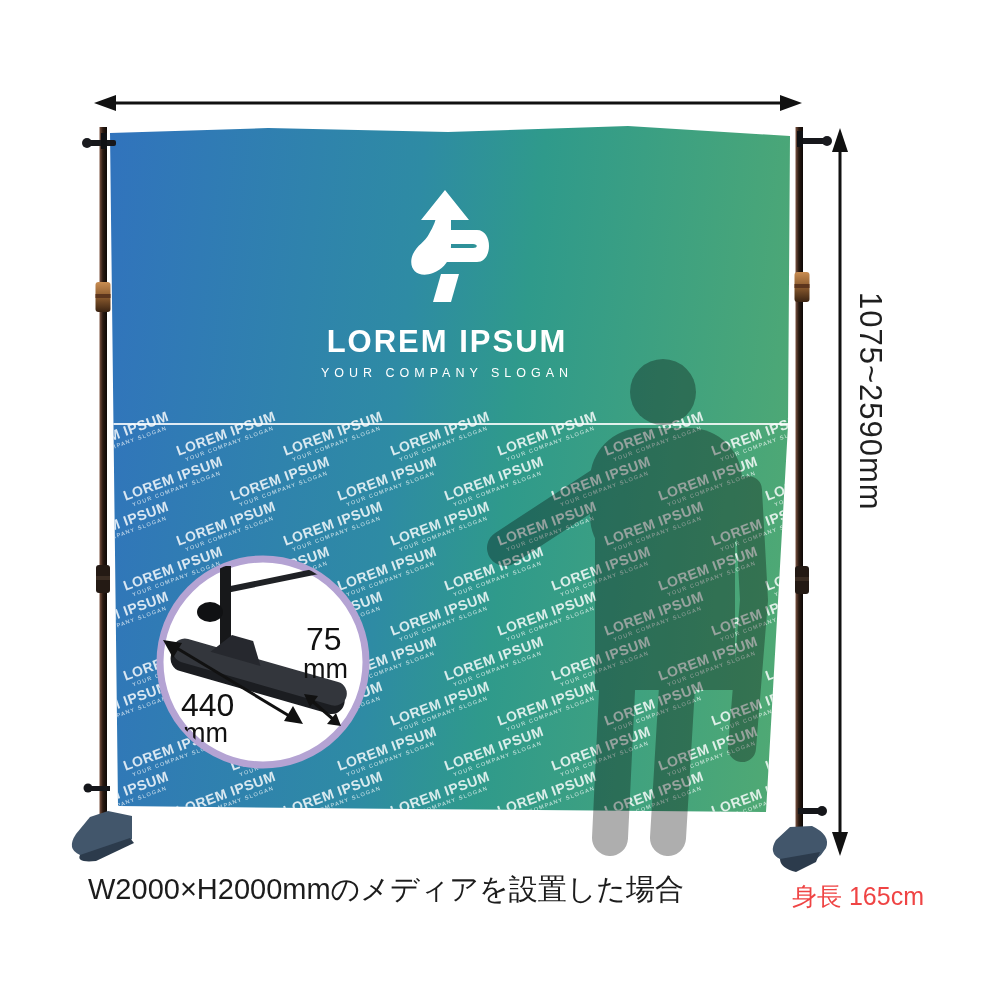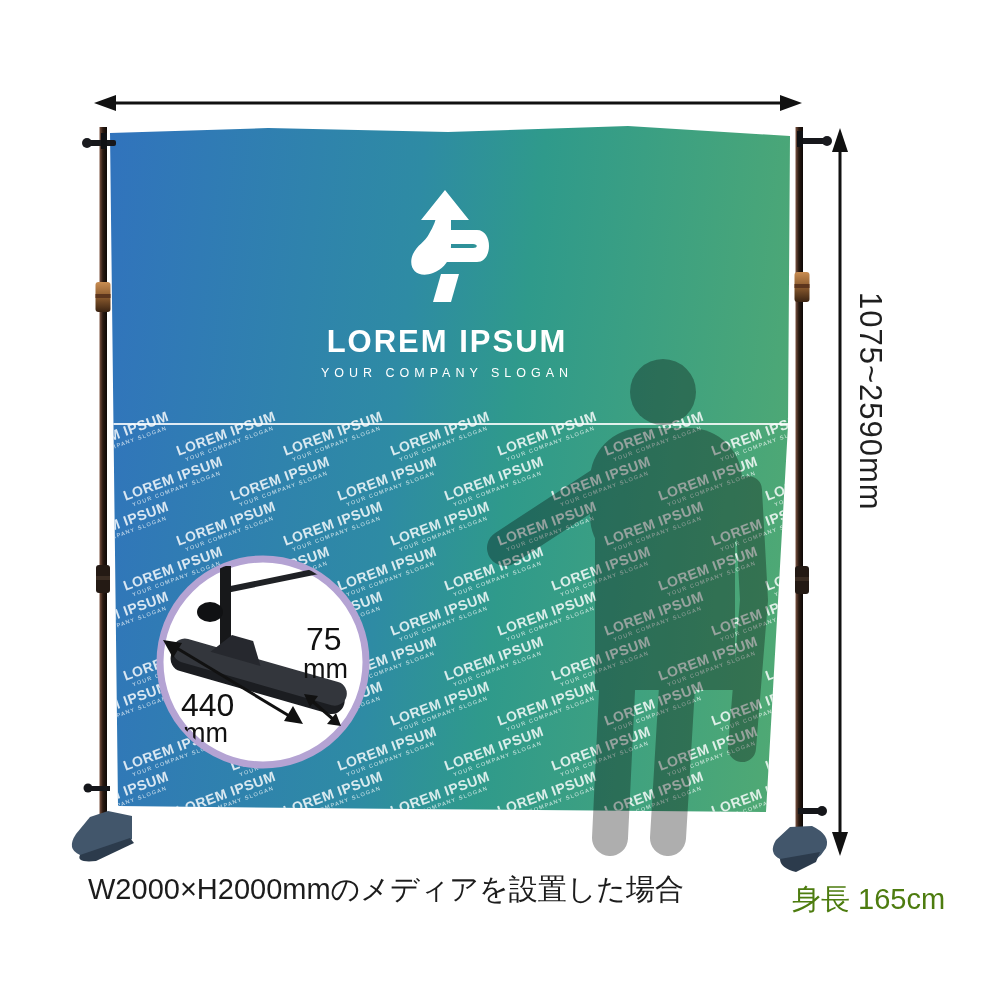--- a/index.html
+++ b/index.html
@@ -27,21 +27,21 @@
   .wm .t{font-size:14px;font-weight:bold;letter-spacing:0.5px;}
   .wm .s{font-size:5.5px;letter-spacing:1.3px;margin-top:2px;}
   
   .silhouette{position:absolute;left:455px;top:350px;mix-blend-mode:multiply;}
   
   .hardware{position:absolute;left:0;top:0;}
   
   .detail{position:absolute;left:148px;top:548px;}
   
   .caption-media{position:absolute;left:88px;top:870px;font-size:29px;color:#1c1c1c;white-space:nowrap;}
-  .caption-height{position:absolute;left:792px;top:880px;font-size:29px;color:#4d7c0f;white-space:nowrap;}
+  .caption-height{position:absolute;left:792px;top:880px;font-size:25px;color:#ef4444;white-space:nowrap;}
 </style>
 </head>
 <body>
 
 <div class="stage">
 
   <div class="banner">
     <div class="pattern">
         <div class="wm" style="left: -40px; top: 300px; transform: rotate(-20deg);">
           <div class="t">LOREM IPSUM</div>

